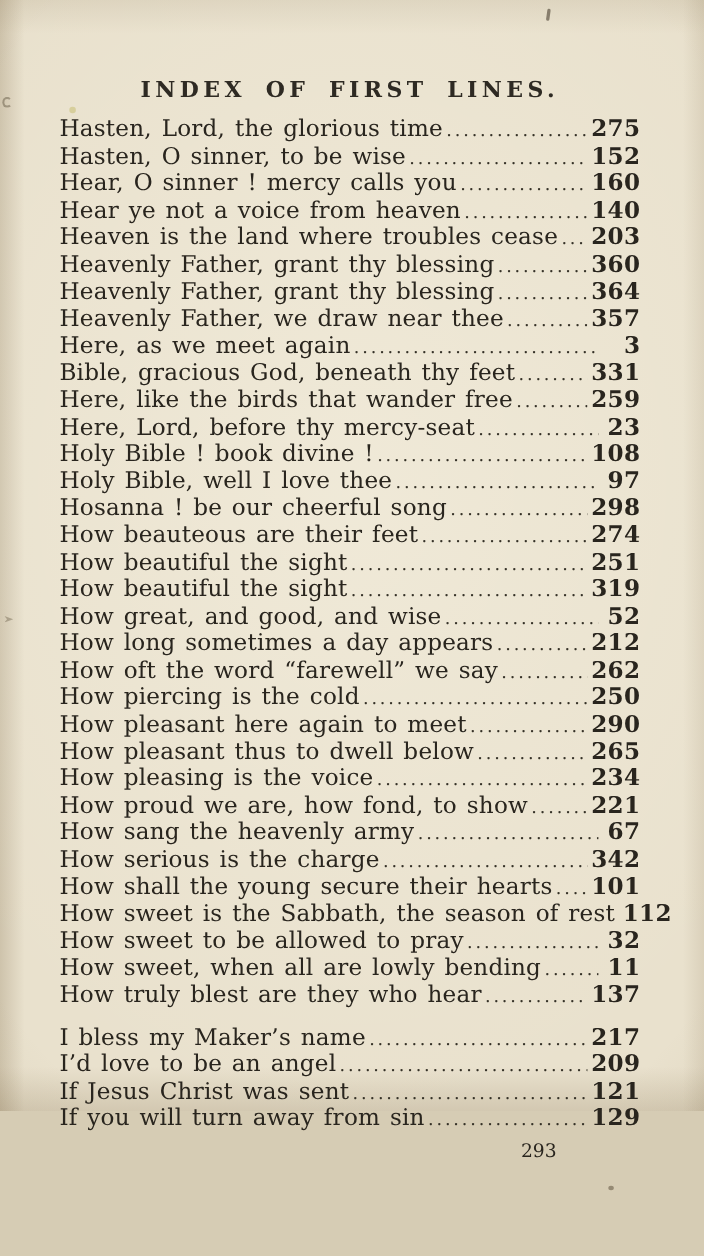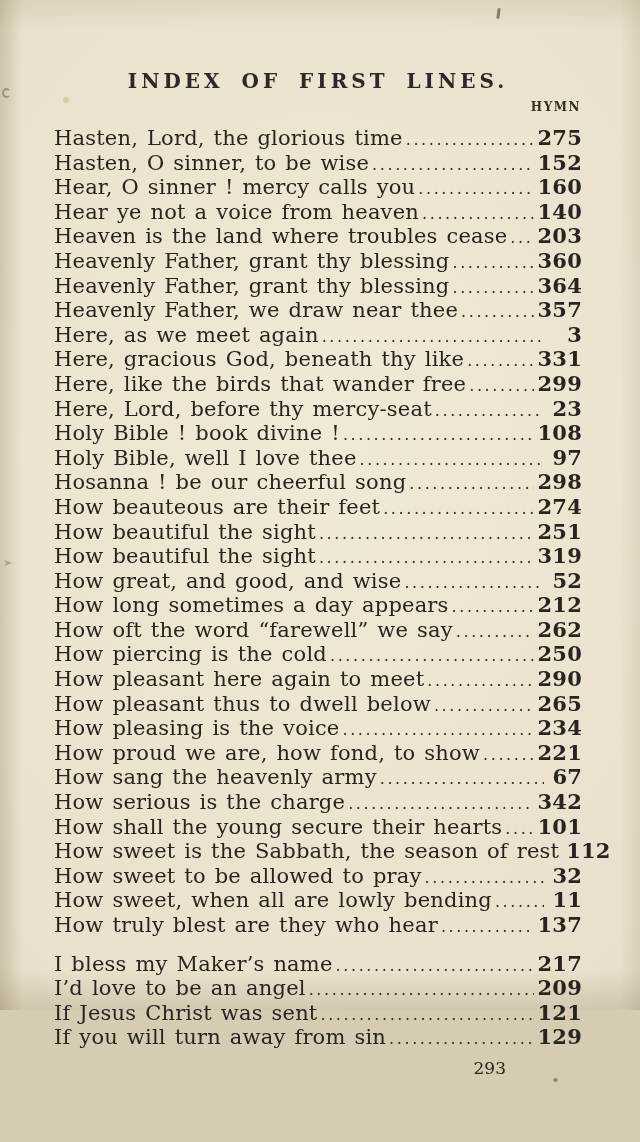--- a/index.html
+++ b/index.html
@@ -67,21 +67,20 @@
 
 <div class="paper">
   <div class="artifact a1"></div>
   <div class="artifact a2"></div>
   <div class="artifact a3"></div>
   <div class="artifact a4"></div>
   <div class="artifact a5"></div>
 
   <div class="content">
     <h1 class="title">INDEX OF FIRST LINES.</h1>
-    <div class="hymn-header">HYMN</div>
     <div class="index-list">
         <div class="section">
           <div class="row">
             <span class="line-text">Hasten, Lord, the glorious time</span>
             <span class="dots"></span>
             <span class="num">275</span>
           </div>
           <div class="row">
             <span class="line-text">Hasten, O sinner, to be wise</span>
             <span class="dots"></span>
@@ -116,28 +115,28 @@
             <span class="line-text">Heavenly Father, we draw near thee</span>
             <span class="dots"></span>
             <span class="num">357</span>
           </div>
           <div class="row">
             <span class="line-text">Here, as we meet again</span>
             <span class="dots"></span>
             <span class="num">3</span>
           </div>
           <div class="row">
-            <span class="line-text">Here, gracious God, beneath thy like</span>
+            <span class="line-text">Bible, gracious God, beneath thy feet</span>
             <span class="dots"></span>
             <span class="num">331</span>
           </div>
           <div class="row">
             <span class="line-text">Here, like the birds that wander free</span>
             <span class="dots"></span>
-            <span class="num">299</span>
+            <span class="num">259</span>
           </div>
           <div class="row">
             <span class="line-text">Here, Lord, before thy mercy-seat</span>
             <span class="dots"></span>
             <span class="num">23</span>
           </div>
           <div class="row">
             <span class="line-text">Holy Bible ! book divine !</span>
             <span class="dots"></span>
             <span class="num">108</span>

